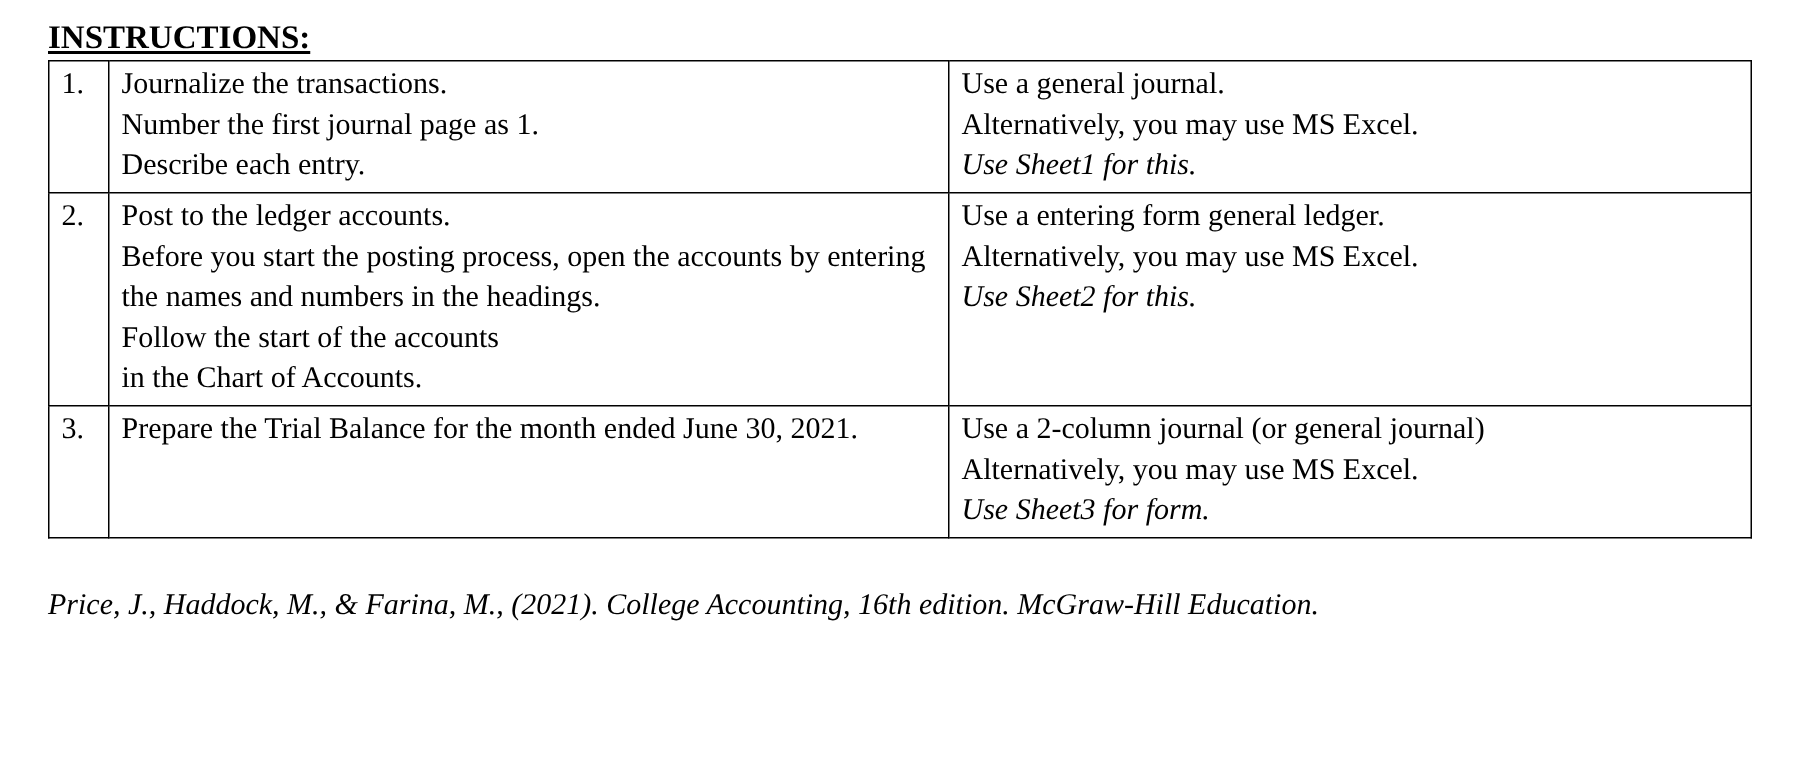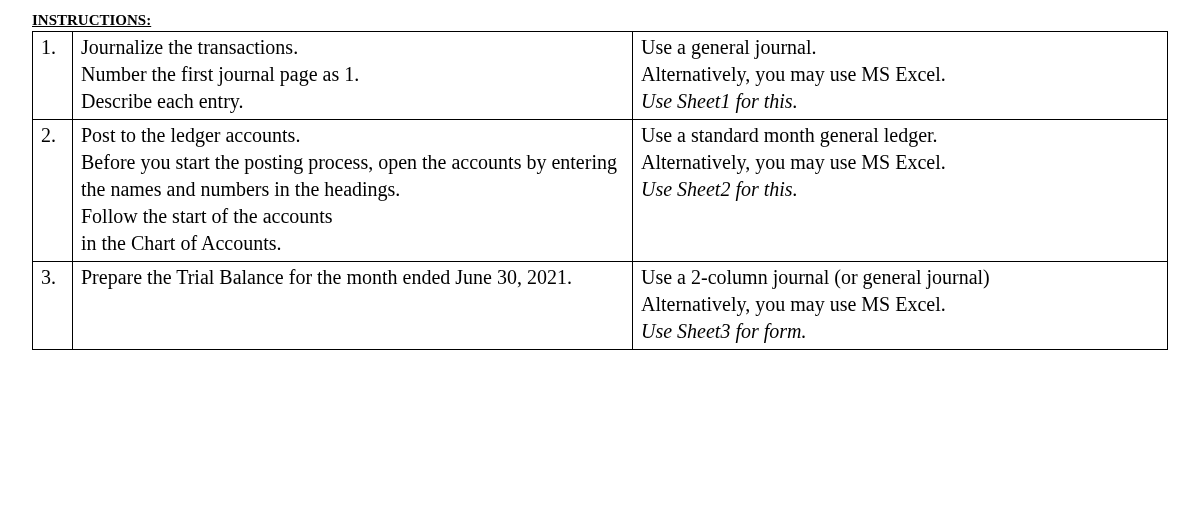--- a/index.html
+++ b/index.html
@@ -7,21 +7,21 @@
     font-size: 20px;
     color: #000;
     background: #fff;
     margin: 0;
     padding: 12px 32px;
   }
   .heading {
     font-weight: bold;
     text-decoration: underline;
     margin-bottom: 2px;
-    font-size: 15px;
+    font-size: 22px;
   }
   table.instructions {
     border-collapse: collapse;
     width: 100%;
     table-layout: fixed;
   }
   table.instructions td {
     border: 1px solid #000;
     vertical-align: top;
     padding: 2px 8px 4px 8px;
@@ -65,34 +65,35 @@
     </tr>
     <tr>
       <td>2.</td>
       <td>
         <span>Post to the ledger accounts.</span><br>
         <span>Before you start the posting process, open the accounts by entering the names and numbers in the headings.</span><br>
         <span>Follow the start of the accounts</span><br>
         <span>in the Chart of Accounts.</span>
       </td>
       <td>
-        <span>Use a standard month general ledger.</span><br>
+        <span>Use a entering form general ledger.</span><br>
         <span>Alternatively, you may use MS Excel.</span><br>
         <span class="italic">Use Sheet2 for this.</span>
       </td>
     </tr>
     <tr>
       <td>3.</td>
       <td>
         <span>Prepare the Trial Balance for the month ended June 30, 2021.</span>
       </td>
       <td>
         <span>Use a 2-column journal (or general journal)</span><br>
         <span>Alternatively, you may use MS Excel.</span><br>
         <span class="italic">Use Sheet3 for form.</span>
       </td>
     </tr>
   </tbody>
 </table>
 
 <div class="footer">
   <br>
+  <span class="cite">Price, J., Haddock, M., &amp; Farina, M., (2021). College Accounting, 16th edition. McGraw-Hill Education.</span>
 </div>
 
 </body></html>

